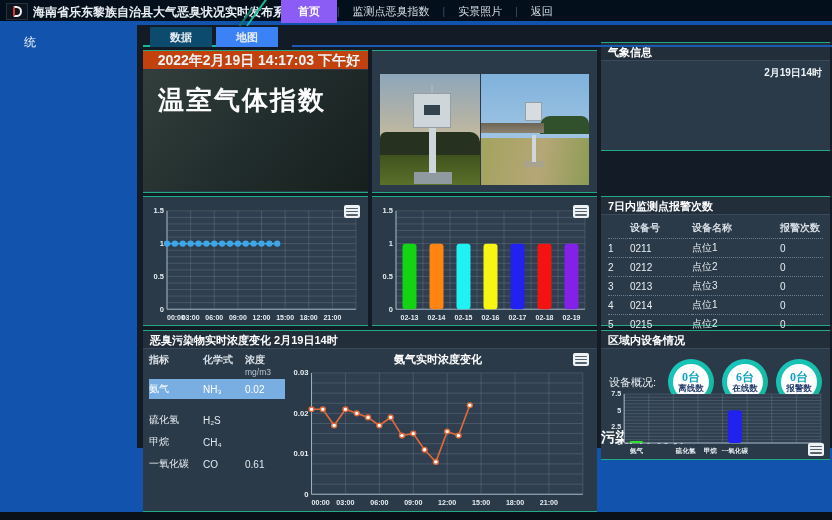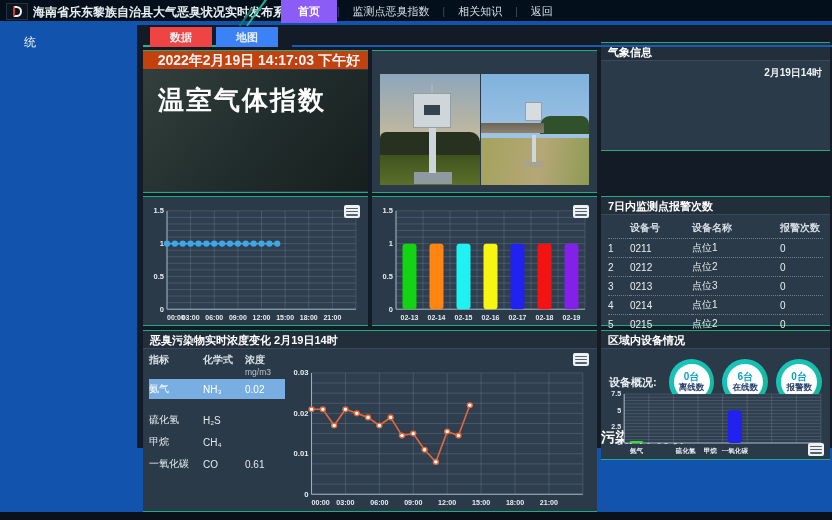--- a/index.html
+++ b/index.html
@@ -21,21 +21,21 @@
   .nav-sep{color:#3c5166;font-size:10px;}
 
   
   .sidebar{position:absolute;left:0;top:25px;width:137px;height:495px;background:#1253ad;}
   .sidebar-label{padding:9px 0 0 24px;color:#f2f6fa;font-size:12px;}
   .main-bg{position:absolute;left:137px;top:25px;width:695px;height:423px;background:#131c26;}
   .bottom-strip{position:absolute;left:0;top:512px;width:832px;height:8px;background:#0a1119;}
 
   .tabbar{position:absolute;left:150px;top:27px;display:flex;gap:4px;z-index:5;}
   .tab{width:62px;height:20px;line-height:20px;text-align:center;font-size:11px;font-weight:bold;color:#e8eef2;cursor:pointer;}
-  .tab.active{background:#ef4444;}
+  .tab.active{background:#0c4a6e;}
   .tab.inactive{background:#3b82f6;}
   .tab-underline{position:absolute;left:143px;top:45px;width:82px;height:2px;background:#17b992;z-index:4;}
   .blue-line{position:absolute;left:292px;top:45px;width:540px;height:2px;background:#1a5ab4;z-index:4;}
 
   
   .panel{position:absolute;background:#2b3a48;border-top:1px solid #21aa84;border-bottom:1px solid #21aa84;z-index:3;}
   .panel-title{height:18px;line-height:18px;padding-left:7px;color:#fff;font-weight:bold;font-size:11px;
                background:#232e3b;border-bottom:1px solid #3a4a5a;}
   #panelA{left:143px;top:50px;width:225px;height:143px;}
   #panelB{left:372px;top:50px;width:225px;height:143px;}
@@ -102,26 +102,26 @@
   .phead{font-weight:bold;color:#d8e0e7;height:24px;align-items:flex-start;}
   .punit{display:block;font-size:8.5px;font-weight:normal;color:#b9c4cd;}
   .prow.hl{background:#79aee3;color:#fff;height:20px;margin:2px 0 10px 0;}
   .prow.norm{height:22px;}
   .gchart-area{position:absolute;left:142px;right:6px;top:20px;bottom:4px;}
   .gchart-title{text-align:center;color:#fff;font-size:11px;font-weight:bold;height:16px;line-height:16px;}
   .gchart-svg{position:absolute;left:0;right:0;top:17px;bottom:0;width:100%;height:calc(100% - 17px);}
 
   
   .badges{position:absolute;left:6px;right:4px;top:28px;display:flex;align-items:center;}
-  .overview-label{color:#e8eef2;font-size:11px;font-weight:bold;margin:0 8px 0 2px;white-space:nowrap;}
+  .overview-label{color:#e8eef2;font-size:11px;font-weight:normal;margin:0 8px 0 2px;white-space:nowrap;}
   .badge{width:46px;height:46px;border-radius:50%;margin:0 4px;
          background:linear-gradient(135deg,#19c8c0,#12b598);display:flex;align-items:center;justify-content:center;}
   .badge-inner{width:36px;height:36px;border-radius:50%;background:#fff;display:flex;flex-direction:column;
                align-items:center;justify-content:center;line-height:1.05;}
-  .badge-count{color:#0fa3c0;font-size:10px;font-weight:bold;}
+  .badge-count{color:#0fa3c0;font-size:12px;font-weight:bold;font-family:Liberation Serif, serif;}
   .badge-label{color:#27406e;font-size:8.5px;font-weight:bold;}
   .analysis-title{position:absolute;left:0;right:0;top:98px;text-align:left;color:#fff;font-size:14px;font-weight:bold;}
   .factor-svg{position:absolute;left:3px;right:3px;bottom:5px;height:64px;width:calc(100% - 6px);}
 </style>
 </head>
 <body>
 
 <div id="stage">
 
   <div class="topbar">
@@ -129,21 +129,21 @@
         <div class="logo-glyph"></div>
       </div>
     <div class="app-title">海南省乐东黎族自治县大气恶臭状况实时发布系</div>
     <div class="swoosh1"></div>
     <div class="swoosh2"></div>
     <div class="nav">
       <div class="nav-item active">首页</div>
       <span class="nav-sep">|</span>
       <div class="nav-item">监测点恶臭指数</div>
       <span class="nav-sep">|</span>
-      <div class="nav-item">相关知识</div>
+      <div class="nav-item">实景照片</div>
       <span class="nav-sep">|</span>
       <div class="nav-item">返回</div>
     </div>
   </div>
 
   <div class="sidebar">
     <div class="sidebar-label">统</div>
   </div>
   <div class="main-bg"></div>
   <div class="bottom-strip"></div>
@@ -392,20 +392,21 @@
             <span class="c3"></span>
           </div>
           <div class="prow norm">
             <span class="c1">一氧化碳</span>
             <span class="c2">CO</span>
             <span class="c3">0.61</span>
           </div>
         </div>
     </div>
     <div class="gchart-area">
+      <div class="gchart-title">氨气实时浓度变化</div>
       <svg id="chart-g" class="gchart-svg" viewBox="0 0 300 142" preserveAspectRatio="none">
           <rect x="26" y="5" width="266" height="124" fill="#2f3f4f"></rect>
           <line x1="26" x2="292" y1="129" y2="129" stroke="rgba(200,215,225,.28)" stroke-width="0.6"></line>
           <line x1="26" x2="292" y1="118.66666666666667" y2="118.66666666666667" stroke="rgba(200,215,225,.28)" stroke-width="0.6"></line>
           <line x1="26" x2="292" y1="108.33333333333333" y2="108.33333333333333" stroke="rgba(200,215,225,.28)" stroke-width="0.6"></line>
           <line x1="26" x2="292" y1="98" y2="98" stroke="rgba(200,215,225,.28)" stroke-width="0.6"></line>
           <line x1="26" x2="292" y1="87.66666666666666" y2="87.66666666666666" stroke="rgba(200,215,225,.28)" stroke-width="0.6"></line>
           <line x1="26" x2="292" y1="77.33333333333333" y2="77.33333333333333" stroke="rgba(200,215,225,.28)" stroke-width="0.6"></line>
           <line x1="26" x2="292" y1="67" y2="67" stroke="rgba(200,215,225,.28)" stroke-width="0.6"></line>
           <line x1="26" x2="292" y1="56.66666666666666" y2="56.66666666666666" stroke="rgba(200,215,225,.28)" stroke-width="0.6"></line>

